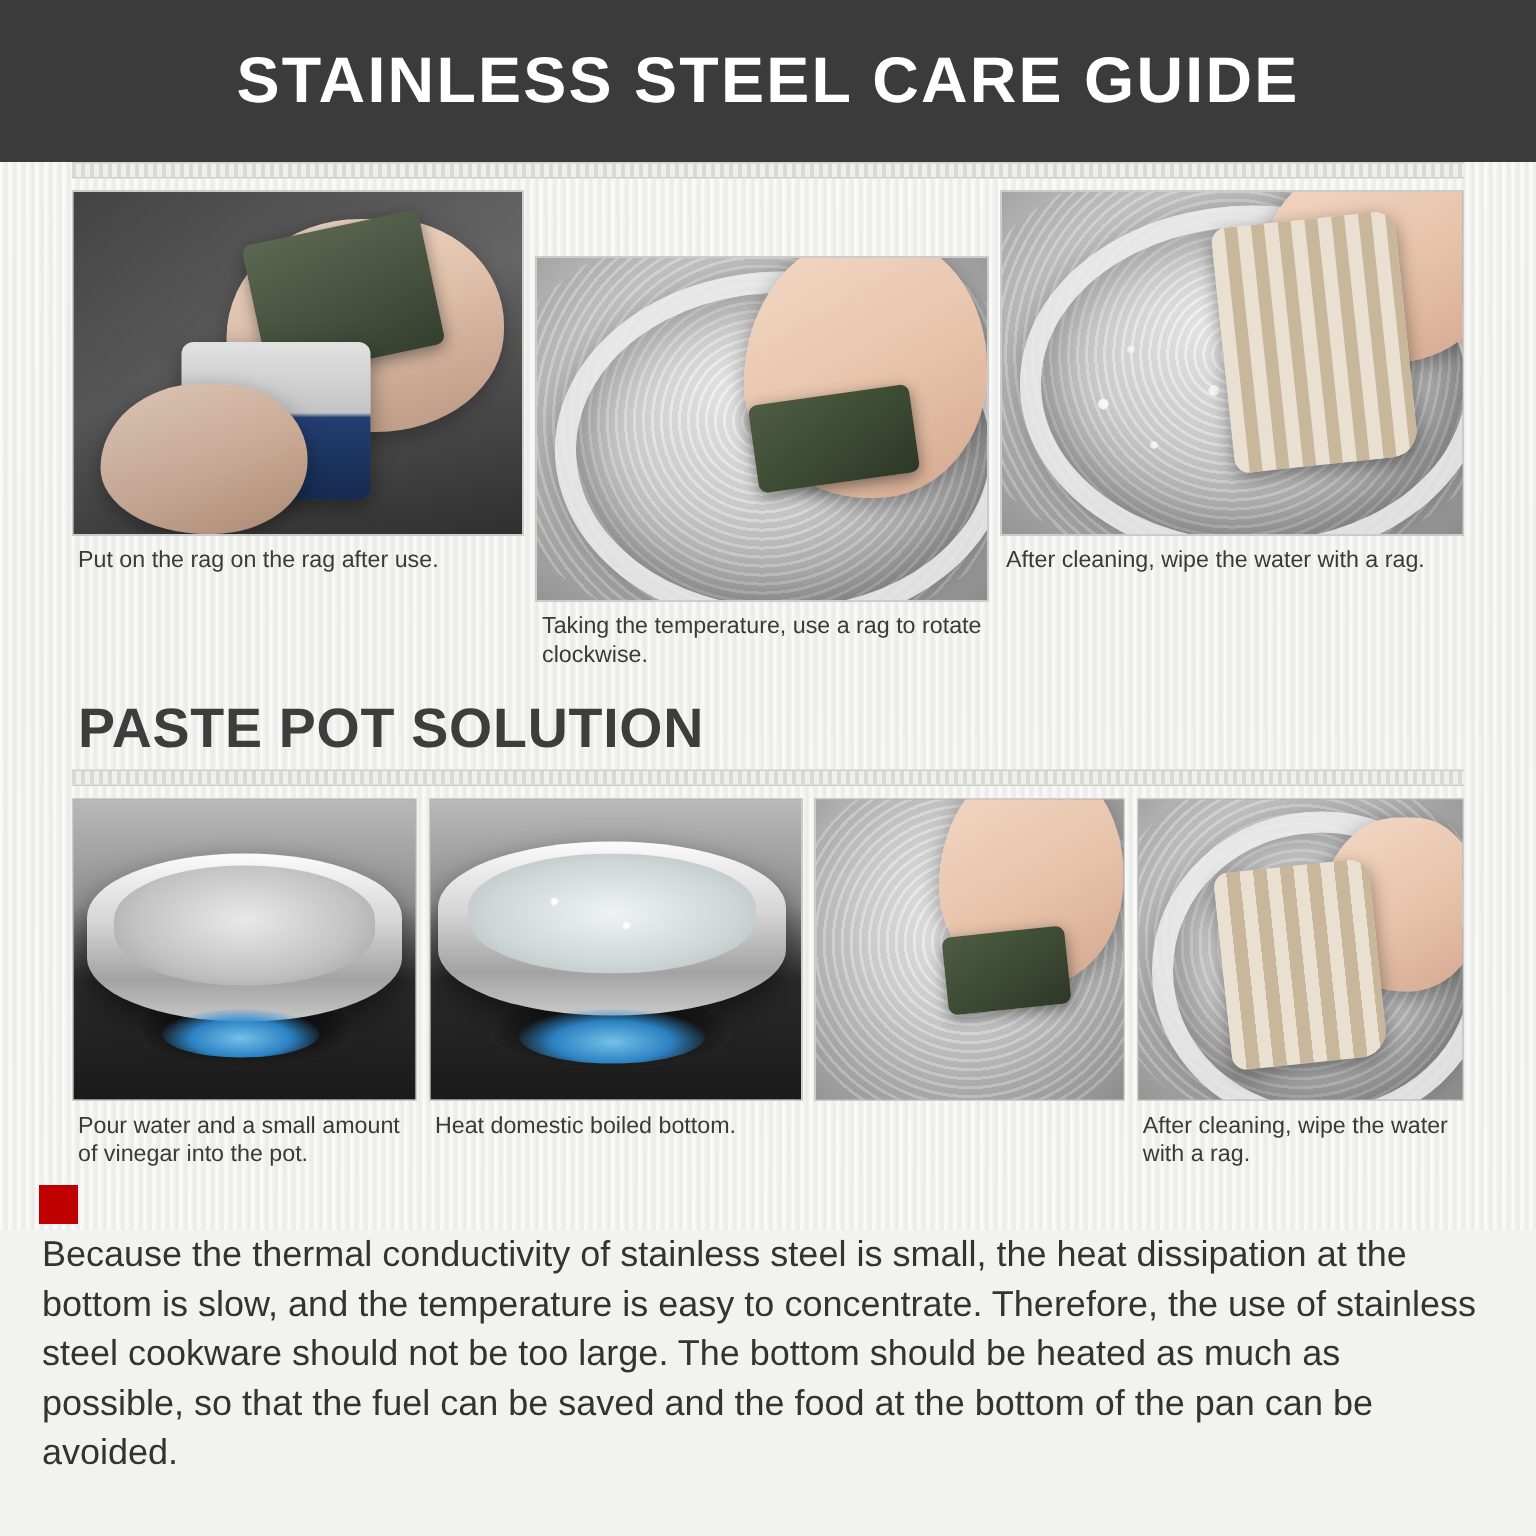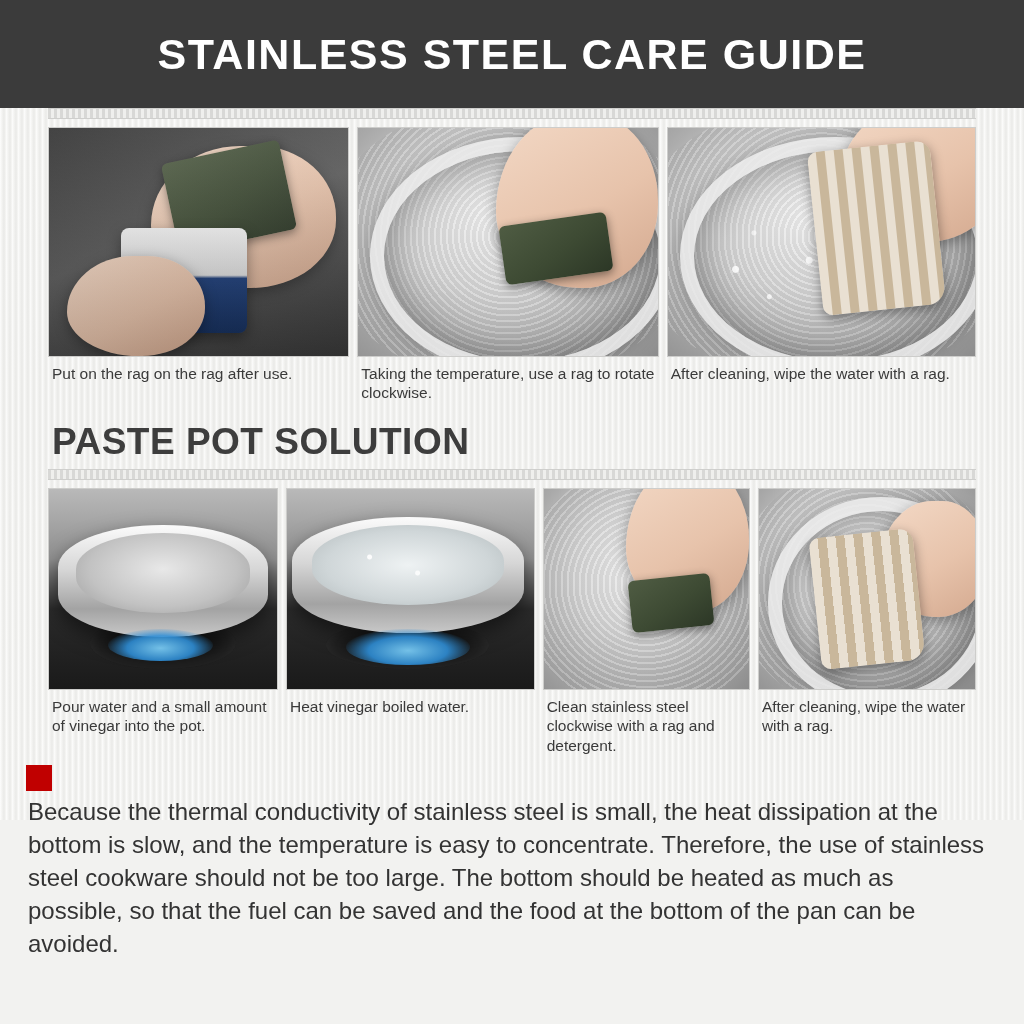--- a/index.html
+++ b/index.html
@@ -239,21 +239,21 @@
           <div class="scene dark-bg"></div>
           <div class="hand" style="left:34%; top:8%; width:62%; height:62%;"></div>
           <div class="sponge" style="left:40%; top:10%; width:40%; height:40%; transform:rotate(-12deg);"></div>
           <div class="tub" style="left:24%; top:44%; width:42%; height:46%;"></div>
           <div class="hand" style="left:6%; top:56%; width:46%; height:44%;"></div>
           <div class="scene" style="background:linear-gradient(180deg, rgba(255,255,255,0.10) 0%, rgba(0,0,0,0.18) 100%);"></div>
         </div>
         <div class="caption">Put on the rag on the rag after use.</div>
       </div>
 
-      <div class="cell" style="width:304px;">
+      <div class="cell" style="width:304px;margin-top:44px;">
         <div class="photo" style="height:228px;">
           <div class="scene steel-bg"></div>
           <div class="rings"></div>
           <div class="pot-rim"></div>
           <div class="hand" style="left:46%; top:-6%; width:54%; height:76%;"></div>
           <div class="sponge" style="left:48%; top:40%; width:36%; height:26%; transform:rotate(-8deg);"></div>
         </div>
         <div class="caption">Taking the temperature, use a rag to rotate clockwise.</div>
       </div>
 
@@ -290,31 +290,30 @@
       </div>
 
       <div class="cell" style="width:252px;">
         <div class="photo" style="height:200px;">
           <div class="scene stove-bg"></div>
           <div class="burner" style="left:16%; top:66%; width:66%; height:24%;"></div>
           <div class="pan-body" style="left:2%; top:14%; width:94%; height:58%;"></div>
           <div class="water" style="left:10%; top:18%; width:78%; height:40%;"></div>
           <div class="flame" style="left:24%; top:70%; width:50%; height:18%;"></div>
         </div>
-        <div class="caption">Heat vinegar boiled water.</div>
+        <div class="caption">Heat domestic boiled bottom.</div>
       </div>
 
       <div class="cell" style="width:210px;">
         <div class="photo" style="height:200px;">
           <div class="scene steel-bg"></div>
           <div class="rings"></div>
           <div class="hand" style="left:40%; top:-12%; width:60%; height:74%;"></div>
           <div class="sponge" style="left:42%; top:44%; width:40%; height:26%; transform:rotate(-6deg);"></div>
         </div>
-        <div class="caption">Clean stainless steel clockwise with a rag and detergent.</div>
       </div>
 
       <div class="cell" style="width:221px;">
         <div class="photo" style="height:200px;">
           <div class="scene steel-bg"></div>
           <div class="rings"></div>
           <div class="pot-rim"></div>
           <div class="hand" style="left:56%; top:6%; width:50%; height:58%;"></div>
           <div class="cloth" style="left:26%; top:22%; width:48%; height:66%;"></div>
         </div>

